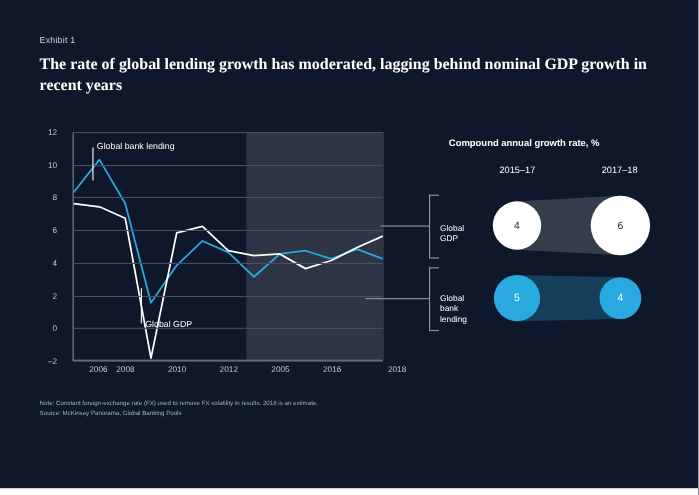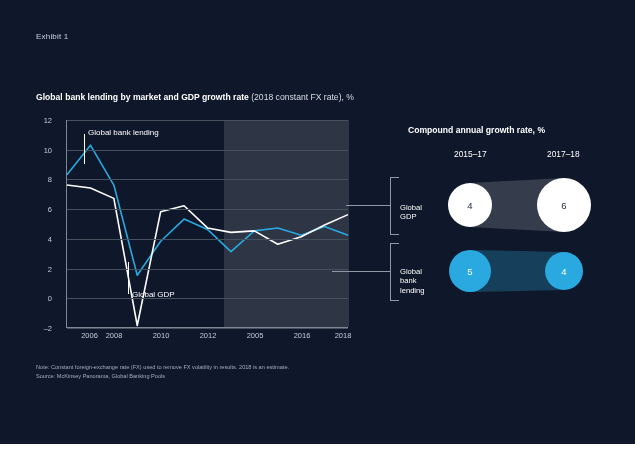--- a/index.html
+++ b/index.html
@@ -203,25 +203,22 @@
   .bubble.white { background: #ffffff; color: #1b2838; }
   .bubble.blue { background: #2aa9e0; color: #ffffff; }
 </style>
 </head>
 <body>
 
 <div id="page">
 
   <div class="exhibit-label">Exhibit 1</div>
 
-
-  <div class="subhead">
-    <b>Global bank lending by market and GDP growth rate</b>
-    <span class="normal">(2018 constant FX rate), %</span>
-  </div>
+  <div class="headline">The rate of global lending growth has moderated, lagging behind nominal GDP growth in recent years</div>
+
 
   <div id="chart">
     <div class="plot" id="plot">
       <div class="shade" id="shade" style="left: 157.45px; width: 124.55px;"></div>
       <svg class="series-svg" id="series-svg" viewBox="0 0 282 208" preserveAspectRatio="none">
           <polyline points="0.00,54.97 23.50,25.26 47.00,65.37 70.50,156.00 94.00,121.83 117.50,99.54 141.00,109.94 164.50,132.23 188.00,111.43 211.50,108.46 235.00,115.89 258.50,106.97 282.00,115.89" fill="none" stroke="#2aa9e0" stroke-width="1.6" stroke-linejoin="round"></polyline>
           <polyline points="0.00,65.37 23.50,68.34 47.00,78.74 70.50,206.51 94.00,92.11 117.50,86.17 141.00,108.46 164.50,112.91 188.00,111.43 211.50,124.80 235.00,117.37 258.50,105.49 282.00,95.09" fill="none" stroke="#ffffff" stroke-width="1.6" stroke-linejoin="round"></polyline>
         </svg>
     <div class="gridline" style="top: 208px;"></div>
         <div class="ytick" style="top: 208px;">–2</div>
@@ -238,21 +235,21 @@
         <div class="gridline" style="top: 29.7143px;"></div>
         <div class="ytick" style="top: 29.7143px;">10</div>
         <div class="gridline" style="top: 0px;"></div>
         <div class="ytick" style="top: 0px;">12</div>
         <div class="xtick" style="left: 0px; padding-left: 45px;">2006</div>
         <div class="xtick" style="left: 47px;">2008</div>
         <div class="xtick" style="left: 94px;">2010</div>
         <div class="xtick" style="left: 141px;">2012</div>
         <div class="xtick" style="left: 188px;">2005</div>
         <div class="xtick" style="left: 235px;">2016</div>
-        <div class="xtick" style="left: 276px;">2018</div>
+        <div class="xtick" style="left: 294px;">2018</div>
       </div>
 
     <div class="annot annot-lending">Global bank lending</div>
     <div class="annot annot-gdp">Global GDP</div>
     <div class="leader" id="leader-lending" style="left:48px; top:22px; width:1px; height:30px;"></div>
     <div class="leader" id="leader-gdp" style="left:92px; top:150px; width:1px; height:32px;"></div>
   </div>
 
   <div class="footnote">
     <div>Note: Constant foreign-exchange rate (FX) used to remove FX volatility in results. 2018 is an estimate.</div>

